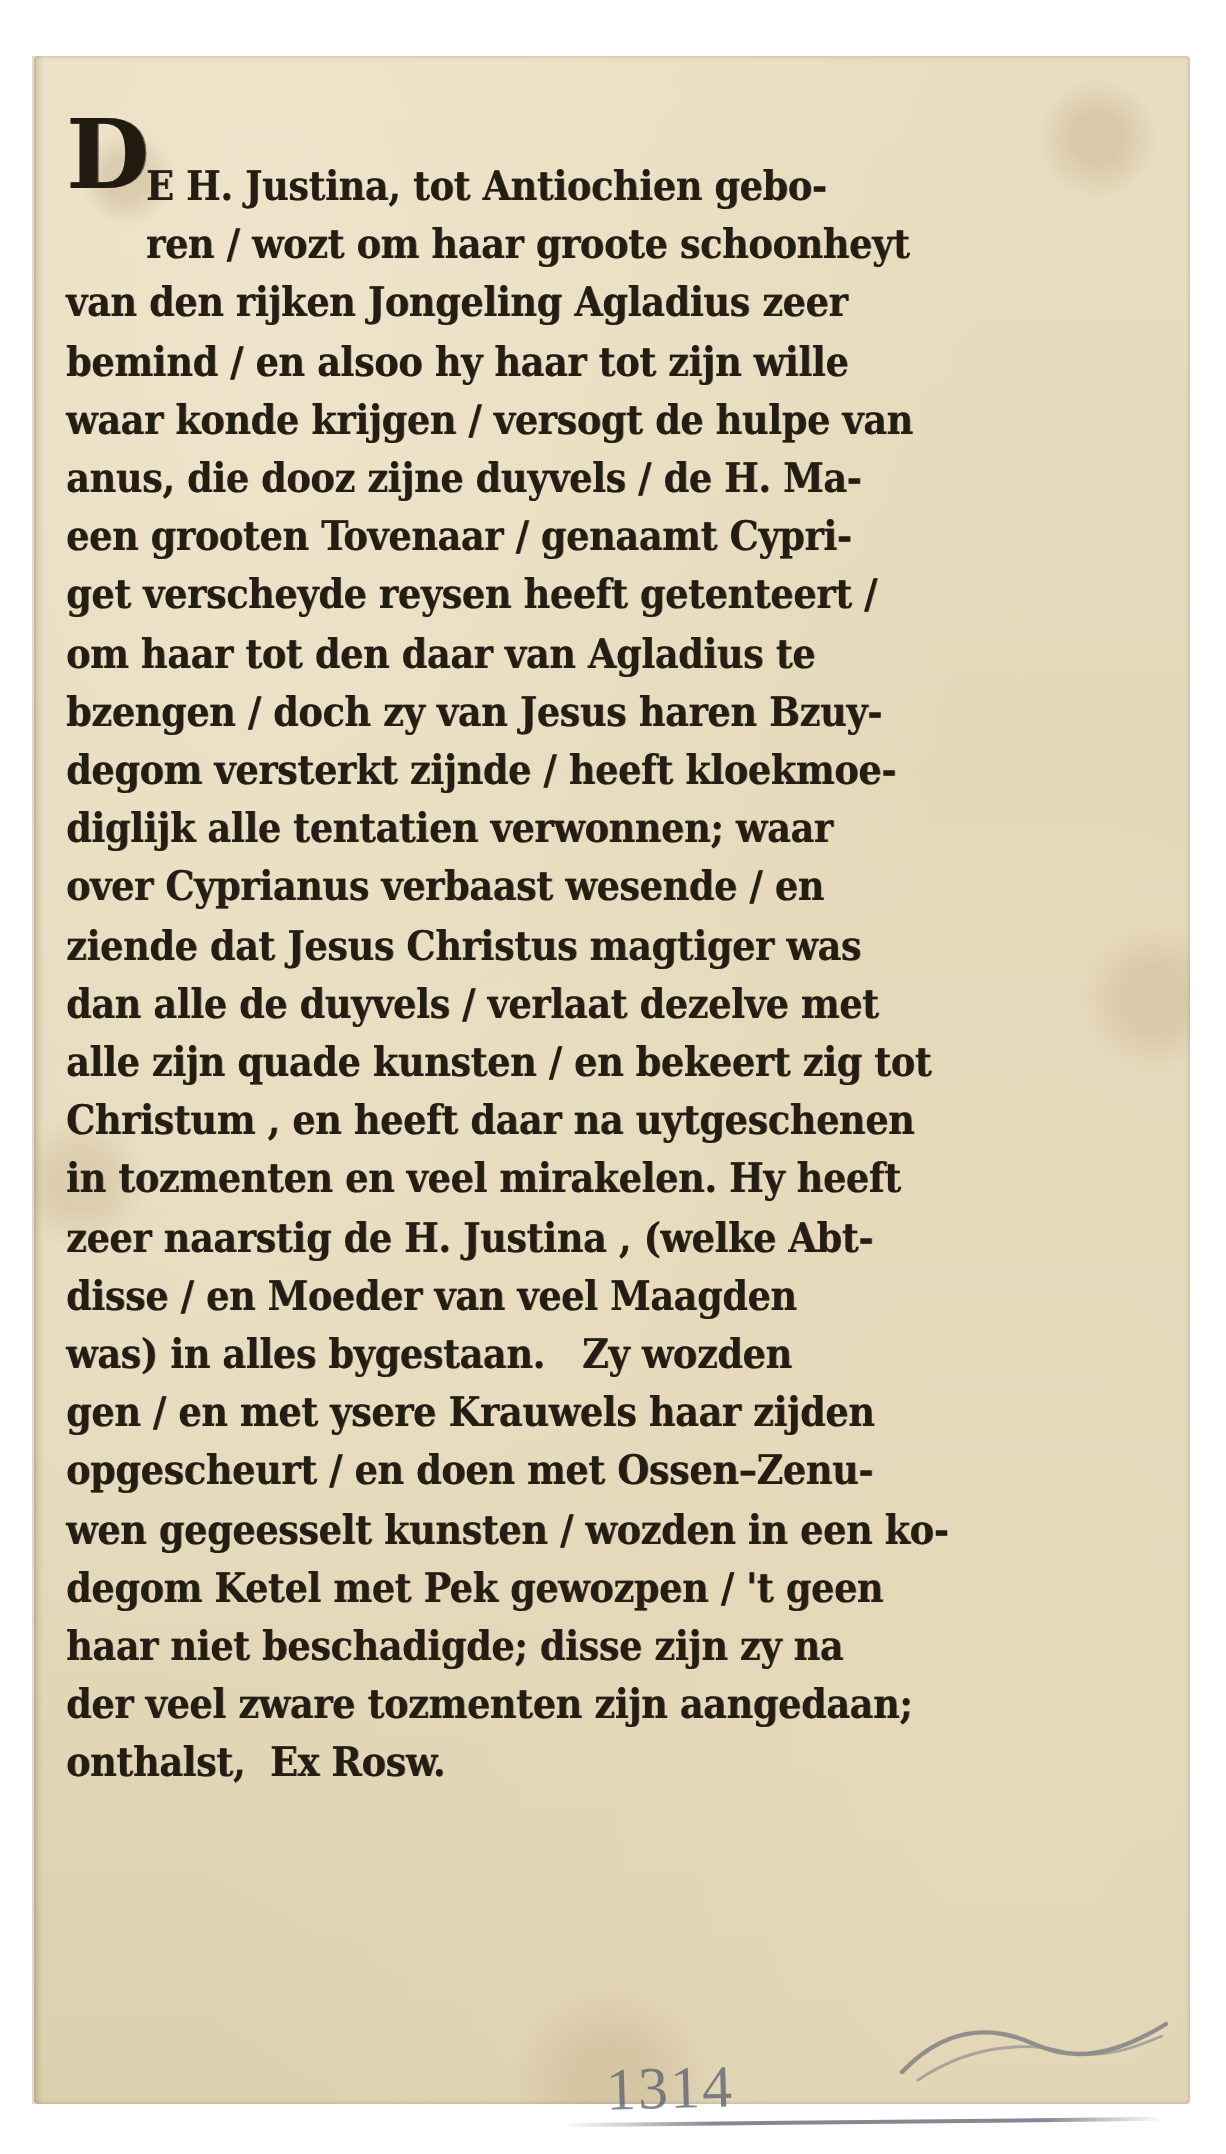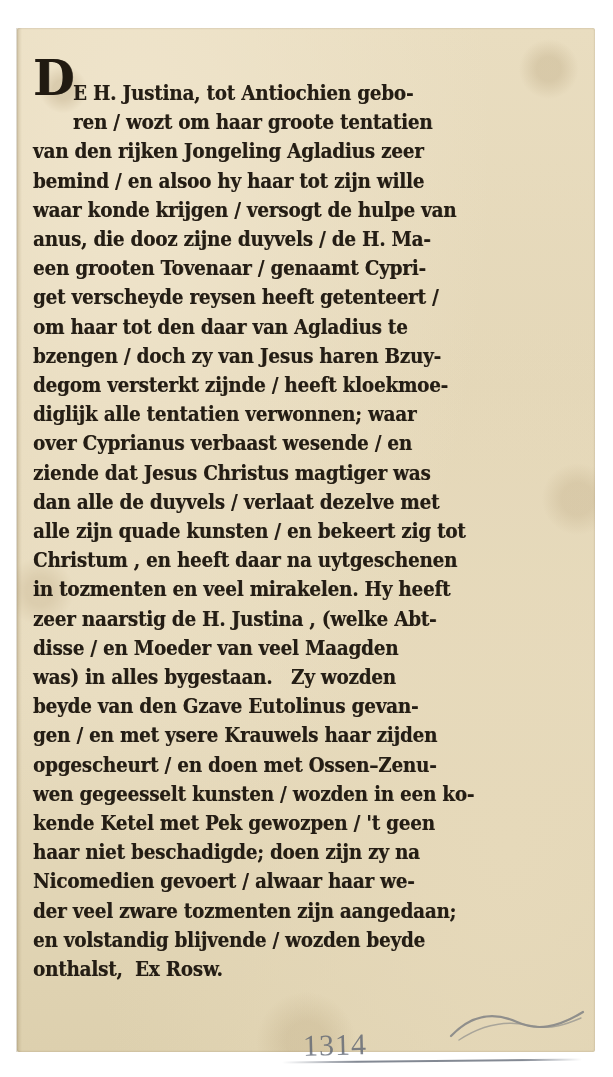--- a/index.html
+++ b/index.html
@@ -141,49 +141,46 @@
 <body>
 
 <div id="page">
 
   <div id="paper">
 
     <div id="dropcap">D</div>
 
     <div id="textblock">
       <span class="ln first-line">E H. Justina, tot Antiochien gebo‑</span>
-      <span class="ln second-line">ren / wozt om haar groote tentatien</span>
+      <span class="ln second-line">ren / wozt om haar groote schoonheyt</span>
       <span class="ln">van den rijken Jongeling Agladius zeer</span>
       <span class="ln">bemind / en alsoo hy haar tot zijn wille</span>
       <span class="ln">waar konde krijgen / versogt de hulpe van</span>
       <span class="ln">anus, die dooz zijne duyvels / de H. Ma-</span>
       <span class="ln">een grooten Tovenaar / genaamt Cypri-</span>
       <span class="ln">get verscheyde reysen heeft getenteert /</span>
       <span class="ln">om haar tot den daar van Agladius te</span>
       <span class="ln">bzengen / doch zy van Jesus haren Bzuy-</span>
       <span class="ln">degom versterkt zijnde / heeft kloekmoe-</span>
       <span class="ln">diglijk alle tentatien verwonnen; waar</span>
       <span class="ln">over Cyprianus verbaast wesende / en</span>
       <span class="ln">ziende dat Jesus Christus magtiger was</span>
       <span class="ln">dan alle de duyvels / verlaat dezelve met</span>
       <span class="ln">alle zijn quade kunsten / en bekeert zig tot</span>
       <span class="ln">Christum , en heeft daar na uytgeschenen</span>
       <span class="ln">in tozmenten en veel mirakelen. Hy heeft</span>
       <span class="ln">zeer naarstig de H. Justina , (welke Abt-</span>
       <span class="ln">disse / en Moeder van veel Maagden</span>
       <span class="ln">was) in alles bygestaan.   Zy wozden</span>
-      <span class="ln">beyde van den Gzave Eutolinus gevan-</span>
       <span class="ln">gen / en met ysere Krauwels haar zijden</span>
       <span class="ln">opgescheurt / en doen met Ossen–Zenu-</span>
       <span class="ln">wen gegeesselt kunsten / wozden in een ko-</span>
-      <span class="ln">kende Ketel met Pek gewozpen / 't geen</span>
-      <span class="ln">haar niet beschadigde; doen zijn zy na</span>
-      <span class="ln">Nicomedien gevoert / alwaar haar we-</span>
+      <span class="ln">degom Ketel met Pek gewozpen / 't geen</span>
+      <span class="ln">haar niet beschadigde; disse zijn zy na</span>
       <span class="ln">der veel zware tozmenten zijn aangedaan;</span>
-      <span class="ln">en volstandig blijvende / wozden beyde</span>
       <span class="ln">onthalst,  Ex Rosw.</span>
     </div>
 
     <div id="pencil-number">1314</div>
 
     <svg id="pencil-mark" viewBox="0 0 140 40" xmlns="http://www.w3.org/2000/svg">
       <path d="M4 30 C 25 8, 48 6, 70 16 C 90 25, 110 22, 136 6" fill="none" stroke="#5d6472" stroke-width="2.2" stroke-linecap="round"></path>
       <path d="M12 34 C 36 18, 62 14, 86 20 C 104 24, 120 18, 134 12" fill="none" stroke="#5d6472" stroke-width="1.4" stroke-linecap="round" opacity="0.7"></path>
     </svg>
 

